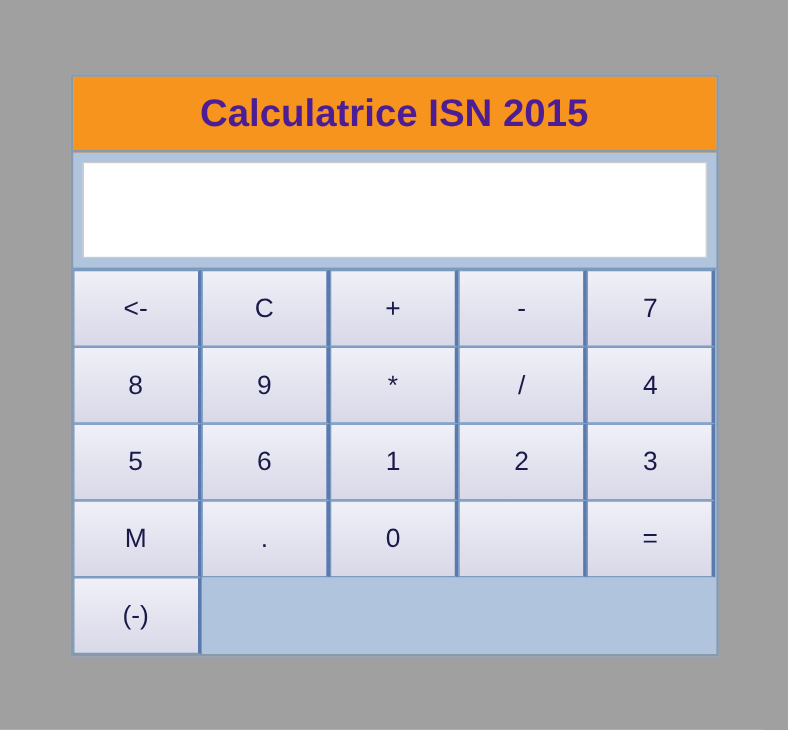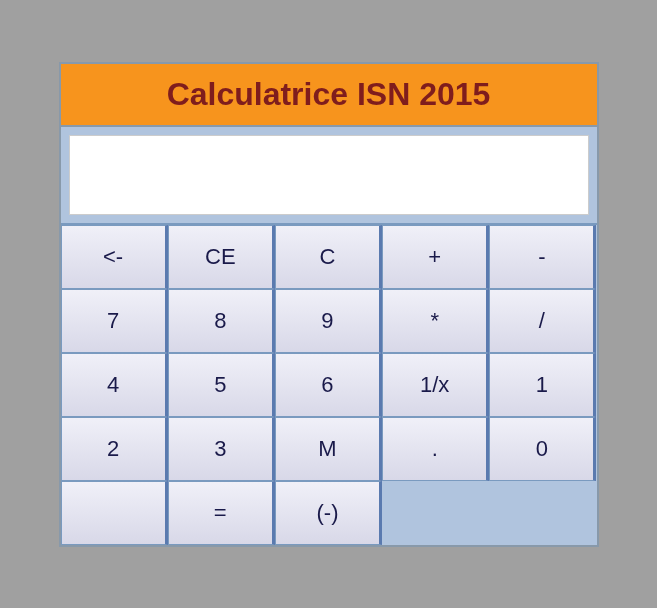--- a/index.html
+++ b/index.html
@@ -18,21 +18,21 @@
       width: 540px;
       background-color: #b0c4de;
       border: 2px solid #8899aa;
     }
 
     .calc-title {
       background-color: #f7941d;
       text-align: center;
       font-size: 32px;
       font-weight: bold;
-      color: #7f1d1d;
+      color: #4c1d95;
       padding: 12px 0;
       border-bottom: 2px solid #8899aa;
     }
 
     .calc-display {
       background-color: white;
       height: 80px;
       margin: 8px;
       border: 1px solid #ccc;
     }
@@ -68,35 +68,33 @@
 </head>
 <body>
 
 <div class="calculator">
   <div class="calc-title">Calculatrice ISN 2015</div>
   <div class="calc-display"></div>
 
   <div class="calc-buttons">
 
     <div class="calc-btn">&lt;-</div>
-    <div class="calc-btn">CE</div>
     <div class="calc-btn">C</div>
     <div class="calc-btn">+</div>
     <div class="calc-btn">-</div>
 
     <div class="calc-btn">7</div>
     <div class="calc-btn">8</div>
     <div class="calc-btn">9</div>
     <div class="calc-btn">*</div>
     <div class="calc-btn">/</div>
 
     <div class="calc-btn">4</div>
     <div class="calc-btn">5</div>
     <div class="calc-btn">6</div>
-    <div class="calc-btn">1/x</div>
 
     <div class="calc-btn">1</div>
     <div class="calc-btn">2</div>
     <div class="calc-btn">3</div>
     <div class="calc-btn">M</div>
 
     <div class="calc-btn">.</div>
     <div class="calc-btn">0</div>
     <div class="btn-empty"></div>
     <div class="calc-btn">=</div>

